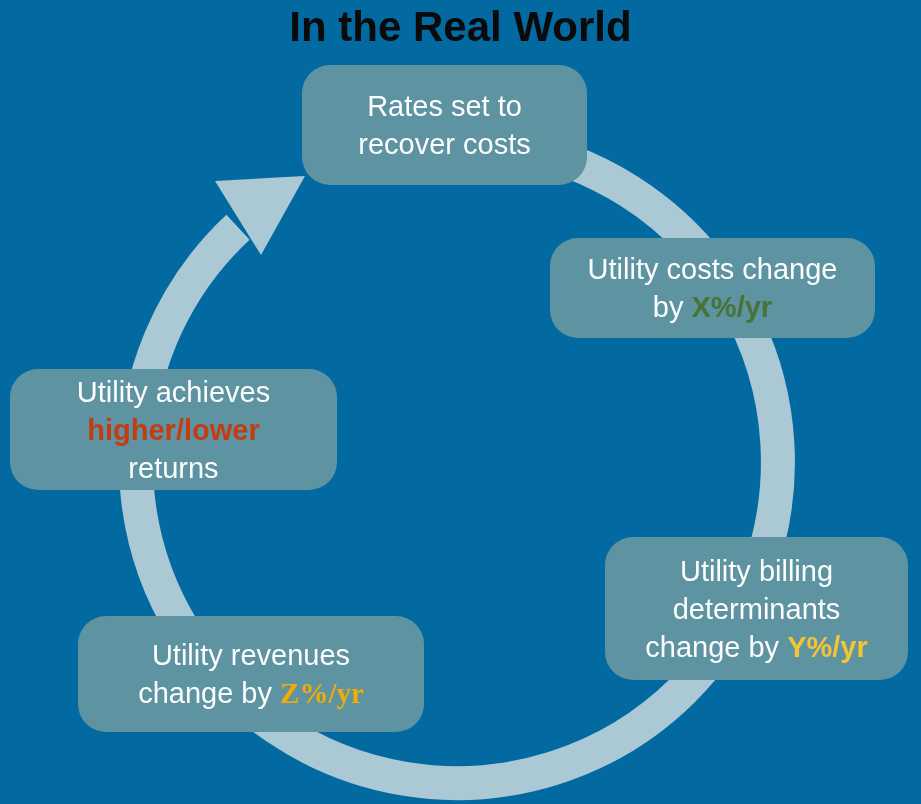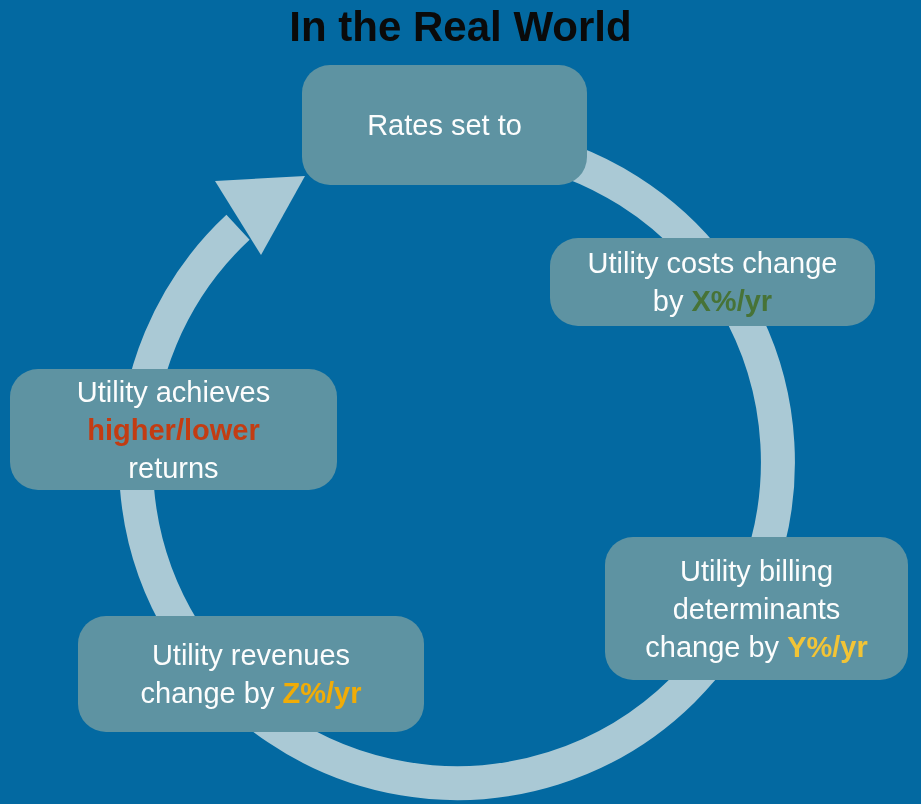--- a/index.html
+++ b/index.html
@@ -38,55 +38,56 @@
     justify-content: center;
     align-items: center;
     text-align: center;
     font-size: 29px;
     line-height: 38px;
     font-weight: 400;
   }
   .node .line { white-space: pre; }
   .accent { font-weight: 700; }
   .node-rates     { left: 302px; top:  65px; width: 285px; height: 120px; }
-  .node-costs     { left: 550px; top: 238px; width: 325px; height: 88px; }
+  .node-costs     { left: 550px; top: 238px; width: 325px; height: 100px; }
   .node-billing   { left: 605px; top: 537px; width: 303px; height: 143px; }
   .node-revenues  { left:  78px; top: 616px; width: 346px; height: 116px; }
   .node-returns   { left:  10px; top: 369px; width: 327px; height: 121px; }
 </style>
 </head>
 <body>
 
 <div class="canvas">
 
   <h1 class="title" style="color: rgb(10, 10, 10);">In the Real World</h1>
 
   <svg class="ring" width="921" height="804" viewBox="0 0 921 804">
     <path d="M 501.6 144.2 A 321 321 0 1 1 238 227.3" fill="none" stroke-width="34" stroke="#AAC9D5"></path>
     <polygon points="305,176 261,255 215,181" fill="#AAC9D5"></polygon>
   </svg>
 
   <div class="node node-rates" style="color: rgb(252, 253, 253); background-color: rgb(94, 147, 162);">
     <div class="line"><span>Rates set to</span></div>
+    <div class="line"><span>recover costs</span></div>
   </div>
 
   <div class="node node-costs" style="color: rgb(252, 253, 253); background-color: rgb(94, 147, 162);">
     <div class="line"><span>Utility costs change</span></div>
     <div class="line"><span>by </span><span class="accent" style="color: rgb(71, 115, 55);">X%/yr</span></div>
   </div>
 
   <div class="node node-billing" style="color: rgb(252, 253, 253); background-color: rgb(94, 147, 162);">
     <div class="line"><span>Utility billing</span></div>
     <div class="line"><span>determinants</span></div>
     <div class="line"><span>change by </span><span class="accent" style="color: rgb(242, 196, 54);">Y%/yr</span></div>
   </div>
 
   <div class="node node-revenues" style="color: rgb(252, 253, 253); background-color: rgb(94, 147, 162);">
     <div class="line"><span>Utility revenues</span></div>
-    <div class="line"><span>change by </span><span class="accent" style="color: rgb(240, 172, 7);">Z%/yr</span></div>
+    <div class="line"><span>change by </span><span class="accent" style="color: rgb(240, 172, 7); font-family: Liberation Serif, serif;">Z%/yr</span></div>
   </div>
 
   <div class="node node-returns" style="color: rgb(252, 253, 253); background-color: rgb(94, 147, 162);">
     <div class="line"><span>Utility achieves</span></div>
     <div class="line"><span class="accent" style="color: rgb(195, 60, 18);">higher/lower</span></div>
     <div class="line"><span>returns</span></div>
   </div>
 
 </div>
 

